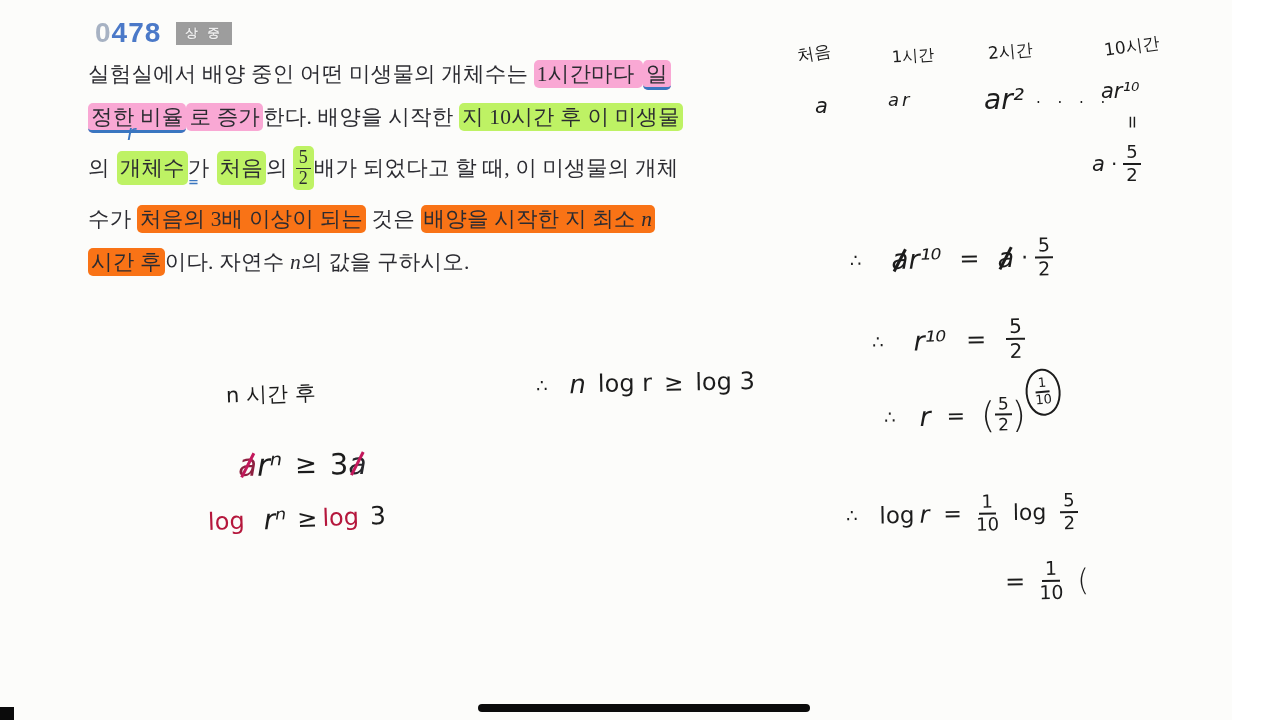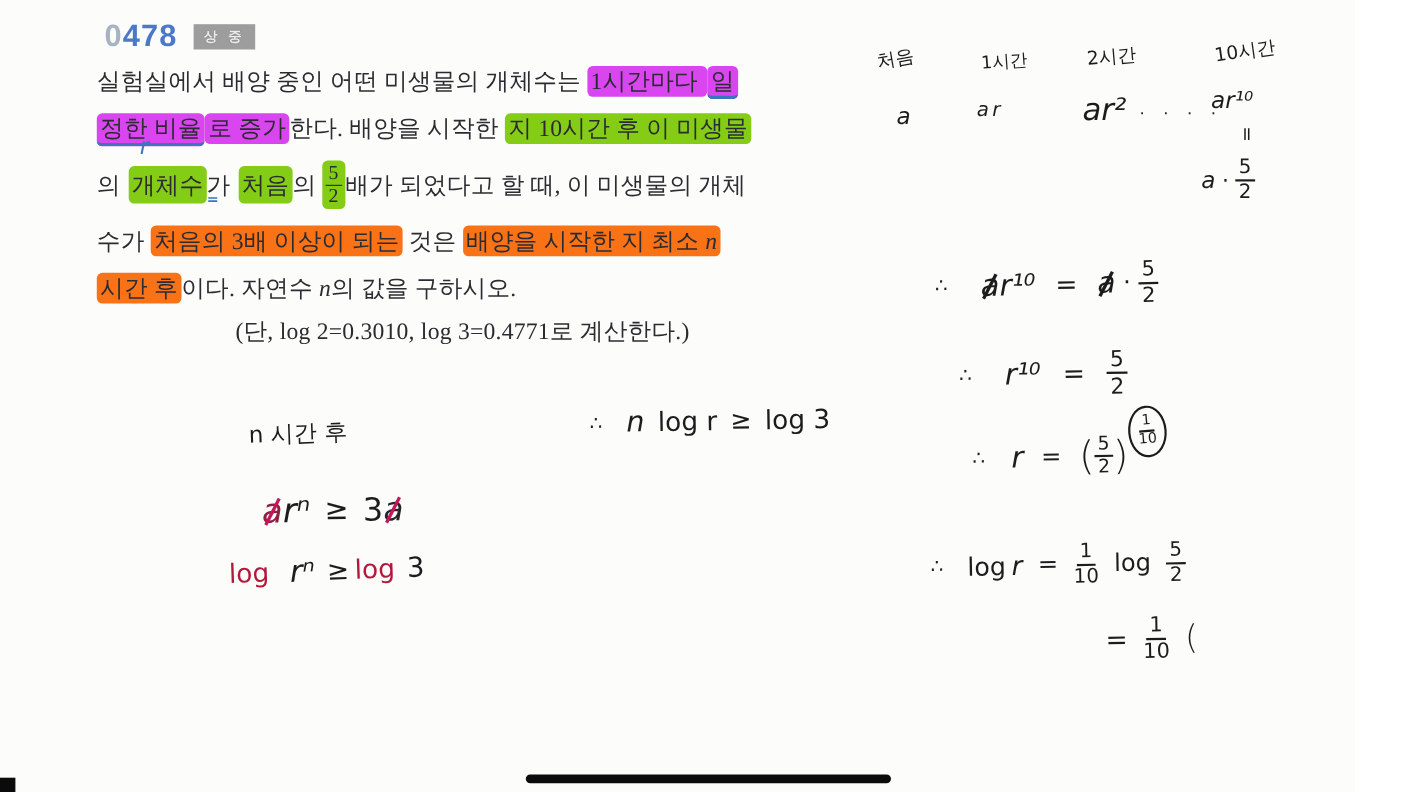--- a/index.html
+++ b/index.html
@@ -8,22 +8,22 @@
   
   .header{position:absolute;left:95px;top:17px;display:flex;align-items:center;gap:15px;
           font-family:"Liberation Sans","DejaVu Sans",sans-serif;}
   .pnum{font-size:28px;font-weight:bold;letter-spacing:1px;}
   .pnum .zero{color:#a7b2c3;}
   .pnum .rest{color:#4b79c8;}
   .badge{background:#9d9d9d;color:#ededed;font-size:12.5px;font-weight:bold;
          padding:3px 9px;border-radius:0;letter-spacing:3px;text-shadow:0 0 1px #666;}
   .pline{position:absolute;left:88px;white-space:nowrap;font-size:21.5px;letter-spacing:.2px;line-height:30px;}
   .hl{padding:2px 3px;border-radius:5px;}
-  .hl-green{background:#d946ef;}
-  .hl-cyan{background:#84cc16;}
+  .hl-green{background:#f9a8d4;}
+  .hl-cyan{background:#bef264;}
   .hl-orange{background:#f97316;}
   .u-blue{border-bottom:3px solid #3a76c0;padding-bottom:1px;}
   .mi{font-style:italic;}
   .l3{display:flex;align-items:center;height:58px;}
   .frac{display:inline-flex;flex-direction:column;align-items:center;vertical-align:middle;
         line-height:1.1;font-size:18px;}
   .frac .fn{border-bottom:1.5px solid #2b2b31;padding:0 3px;}
   
   .hw{position:absolute;display:flex;align-items:center;white-space:nowrap;
       font-family:"DejaVu Sans",sans-serif;color:#1c1c1c;}
@@ -66,21 +66,20 @@
           <span class="fn">5</span>
           <span>2</span>
         </span></span>
     <span>배가 되었다고 할 때, 이 미생물의 개체</span>
   </div>
 
   <div class="pline" style="top:204px"><span>수가 </span><span class="hl hl-orange">처음의 3배 이상이 되는</span><span> 것은 </span><span class="hl hl-orange"><span>배양을 시작한 지 최소 </span><span class="mi">n</span></span></div>
 
   <div class="pline" style="top:247px"><span class="hl hl-orange">시간 후</span><span>이다. 자연수 </span><span class="mi">n</span><span>의 값을 구하시오.</span></div>
 
-  <div class="pline" style="top:286px;left:214px">(단, log 2=0.3010, log 3=0.4771로 계산한다.)</div>
 
   <span class="hwabs penblue mi" style="left:127px;top:121px;font-size:21px">r</span>
   <span class="hwabs penblue" style="left:188px;top:174px;font-size:13px;font-weight:bold">=</span>
 
   <span class="hwabs" style="left:797px;top:42px;font-size:17px;transform:rotate(-10deg)">처음</span>
   <span class="hwabs" style="left:892px;top:46px;font-size:16px;transform:rotate(-4deg)">1시간</span>
   <span class="hwabs" style="left:988px;top:40px;font-size:17px;transform:rotate(-5deg)">2시간</span>
   <span class="hwabs" style="left:1104px;top:35px;font-size:17px;transform:rotate(-8deg)">10시간</span>
   <span class="hwabs mi" style="left:815px;top:94px;font-size:21px">a</span>
   <span class="hwabs mi" style="left:888px;top:89px;font-size:18px;letter-spacing:3px">ar</span>

